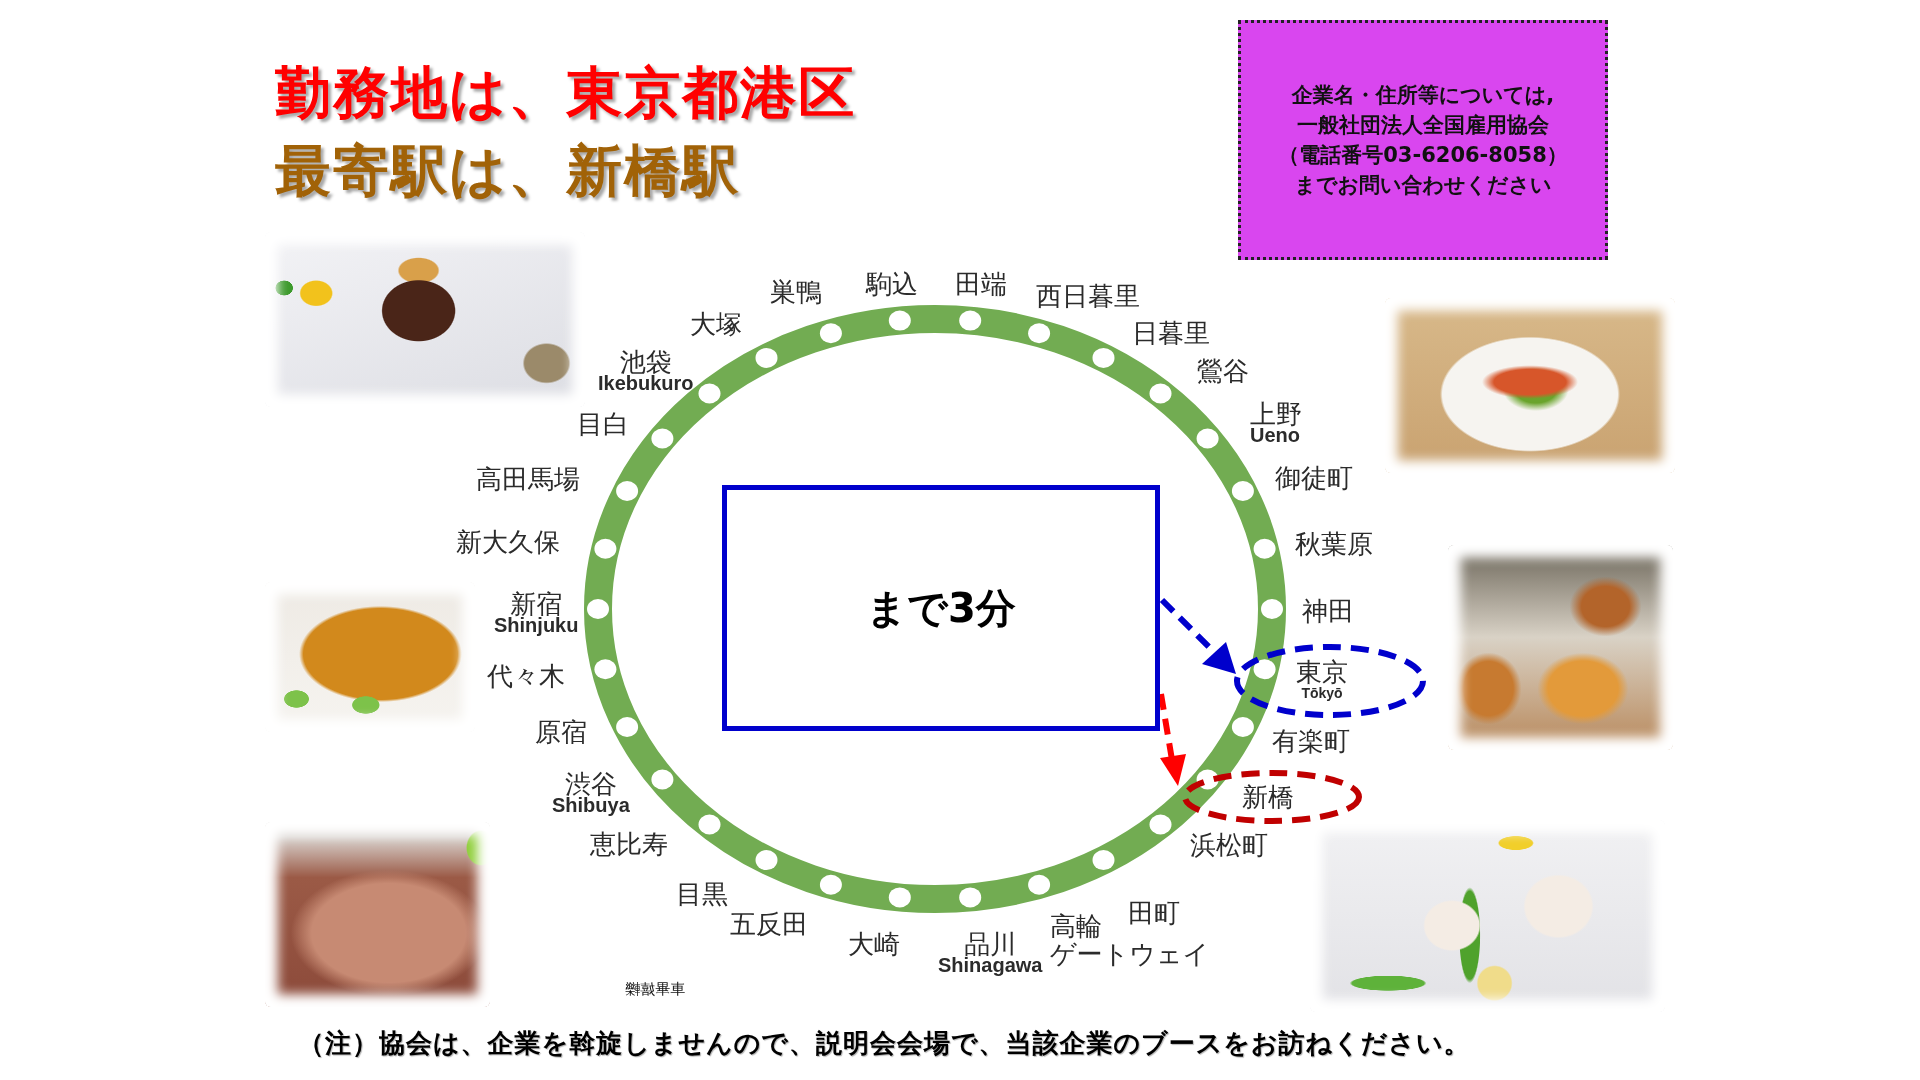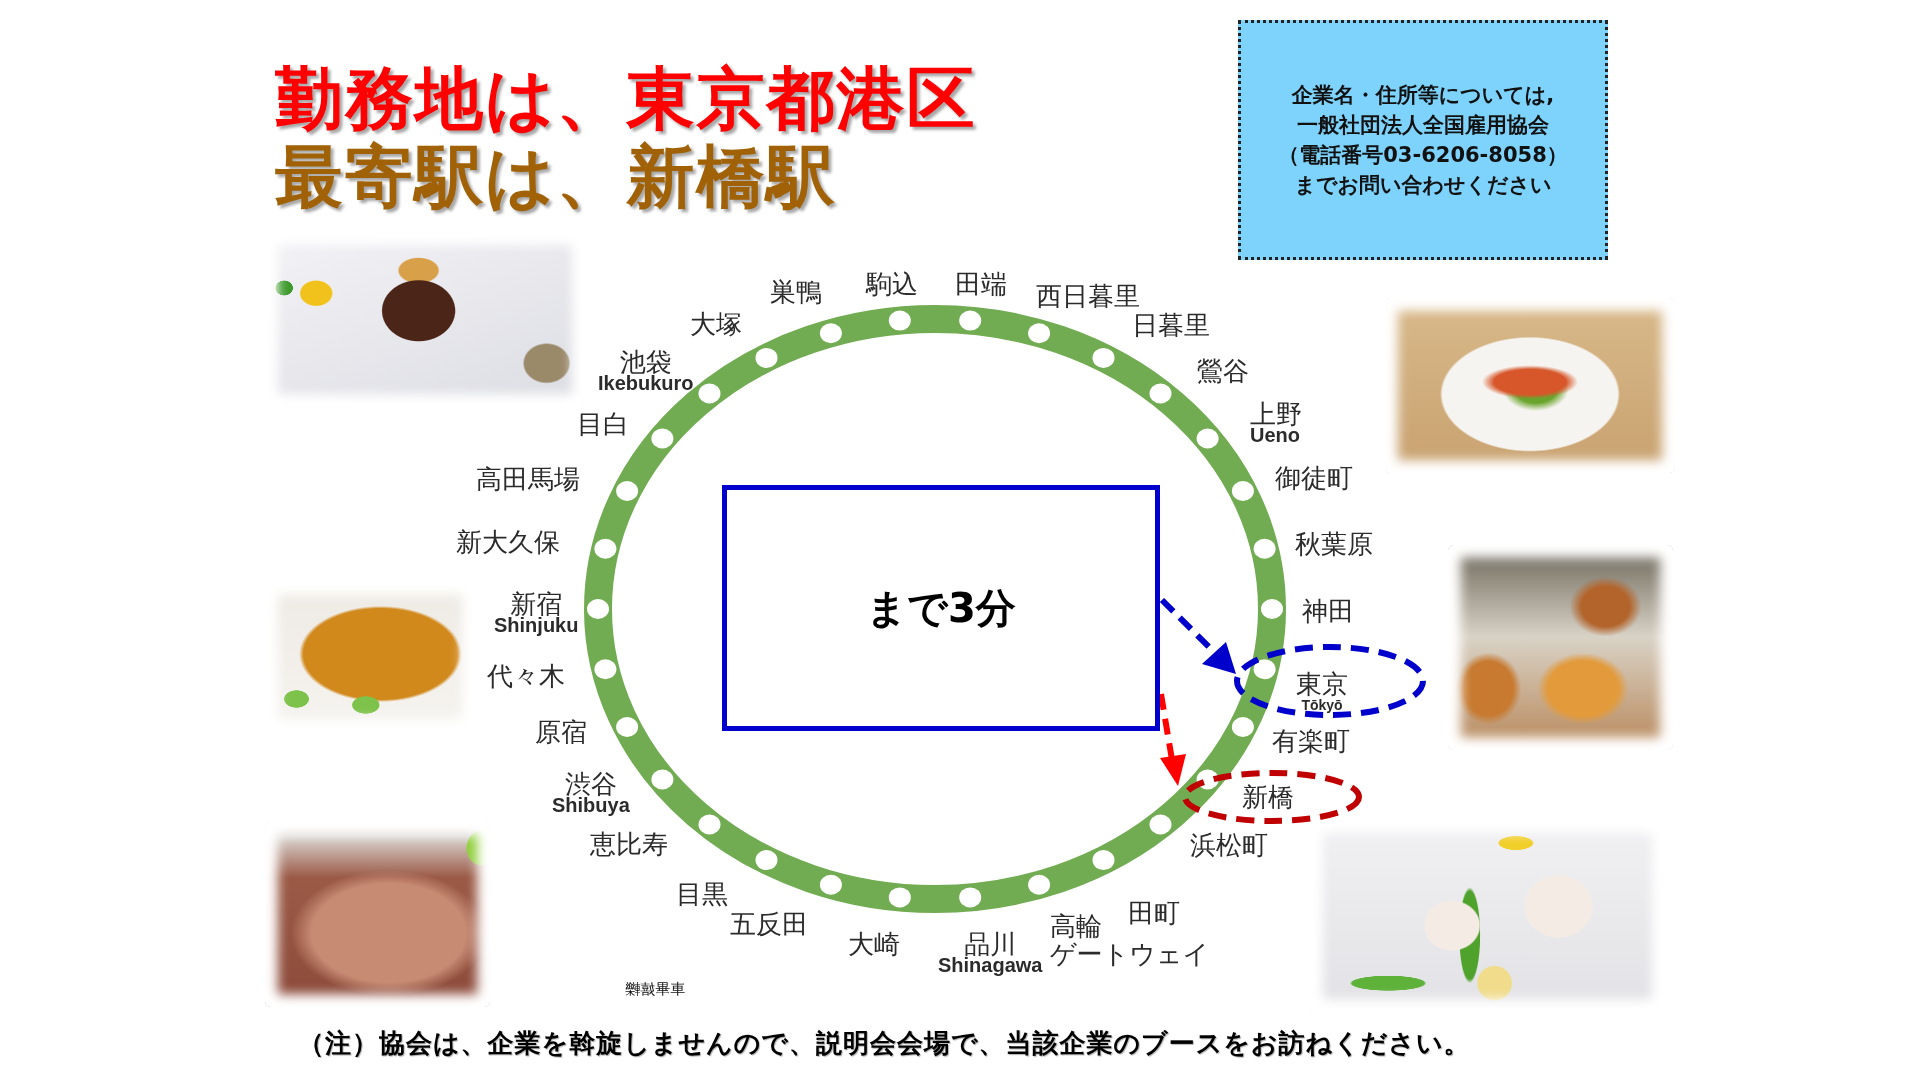--- a/index.html
+++ b/index.html
@@ -1,28 +1,28 @@
 <!DOCTYPE html>
 <html><head>
 <meta charset="utf-8">
 <style>
   html, body { margin:0; padding:0; }
   body { width:1920px; height:1080px; background:#ffffff; position:relative; overflow:hidden;
          font-family:"DejaVu Sans", "Liberation Sans", sans-serif; }
   .abs { position:absolute; }
 
   
-  .headline { left:275px; font-weight:bold; font-size:68px; letter-spacing:2px; line-height:1;
+  .headline { left:275px; font-weight:bold; font-size:56px; letter-spacing:2px; line-height:1;
               transform:scaleX(1.0); transform-origin:left top; white-space:nowrap;
               text-shadow:3px 3px 3px rgba(0,0,0,0.35); }
   .headline.red { top:65px; color:#ff0000; }
   .headline.black { top:143px; color:#a16207; }
 
   
-  .info-box { left:1238px; top:20px; width:370px; height:240px; background:#7dd3fc;
+  .info-box { left:1238px; top:20px; width:370px; height:240px; background:#d946ef;
               border:3px dotted #222; box-sizing:border-box; display:flex; flex-direction:column;
               justify-content:center; align-items:center; }
   .info-line { font-size:21px; font-weight:bold; color:#111; line-height:30px; white-space:nowrap; }
 
   
   .food { border-radius:6px; overflow:hidden; box-shadow:0 0 14px 8px #fff inset; }
   .food::after { content:""; position:absolute; inset:0; box-shadow:inset 0 0 14px 10px #ffffff; }
   .food-beef { left:265px; top:232px; width:320px; height:175px;
                background:radial-gradient(ellipse 60px 50px at 48% 45%, #4a2518 60%, transparent 62%),
                           radial-gradient(ellipse 35px 22px at 48% 22%, #d9a04a 55%, transparent 60%),
@@ -141,27 +141,27 @@
   <line x1="1162" y1="600" x2="1218" y2="656" stroke="#0000cc" stroke-width="6" stroke-dasharray="16 9"></line>
   <polygon points="1236,674 1202,664 1226,642" fill="#0000cc"></polygon>
 
   <line x1="1161" y1="694" x2="1172" y2="760" stroke="#ff0000" stroke-width="6" stroke-dasharray="16 9"></line>
   <polygon points="1178,786 1160,758 1186,754" fill="#ff0000"></polygon>
 </svg>
 
 <div class="st c" style="left:866px;top:270px;"><span>駒込</span></div>
 <div class="st c" style="left:955px;top:270px;"><span>田端</span></div>
 <div class="st r" style="left:1036px;top:282px;"><span>西日暮里</span></div>
-<div class="st r" style="left:1132px;top:311px;text-align:right;"><span>日暮里</span></div>
+<div class="st r" style="left:1132px;top:319px;text-align:right;"><span>日暮里</span></div>
 <div class="st r" style="left:1197px;top:357px;"><span>鶯谷</span></div>
 <div class="st r" style="left:1250px;top:400px;"><span>上野</span><span class="en">Ueno</span></div>
 <div class="st r" style="left:1275px;top:464px;"><span>御徒町</span></div>
 <div class="st r" style="left:1295px;top:530px;"><span>秋葉原</span></div>
 <div class="st r" style="left:1302px;top:597px;"><span>神田</span></div>
-<div class="st c" style="left:1296px;top:658px;margin-top:12px;"><span>東京</span><span class="en" style="font-size:14px;">Tōkyō</span></div>
+<div class="st c" style="left:1296px;top:658px;"><span>東京</span><span class="en" style="font-size:14px;">Tōkyō</span></div>
 <div class="st r" style="left:1272px;top:727px;"><span>有楽町</span></div>
 <div class="st r" style="left:1242px;top:783px;"><span>新橋</span></div>
 <div class="st r" style="left:1190px;top:831px;"><span>浜松町</span></div>
 <div class="st r" style="left:1128px;top:899px;"><span>田町</span></div>
 <div class="st r" style="left:1050px;top:912px;"><span>高輪</span><br><span>ゲートウェイ</span></div>
 <div class="st c" style="left:938px;top:930px;"><span>品川</span><span class="en">Shinagawa</span></div>
 <div class="st l" style="left:848px;top:930px;"><span>大崎</span></div>
 <div class="st l" style="left:730px;top:910px;"><span>五反田</span></div>
 <div class="st l" style="left:676px;top:872px;margin-top:8px;"><span>目黒</span></div>
 <div class="st l" style="left:590px;top:830px;"><span>恵比寿</span></div>

